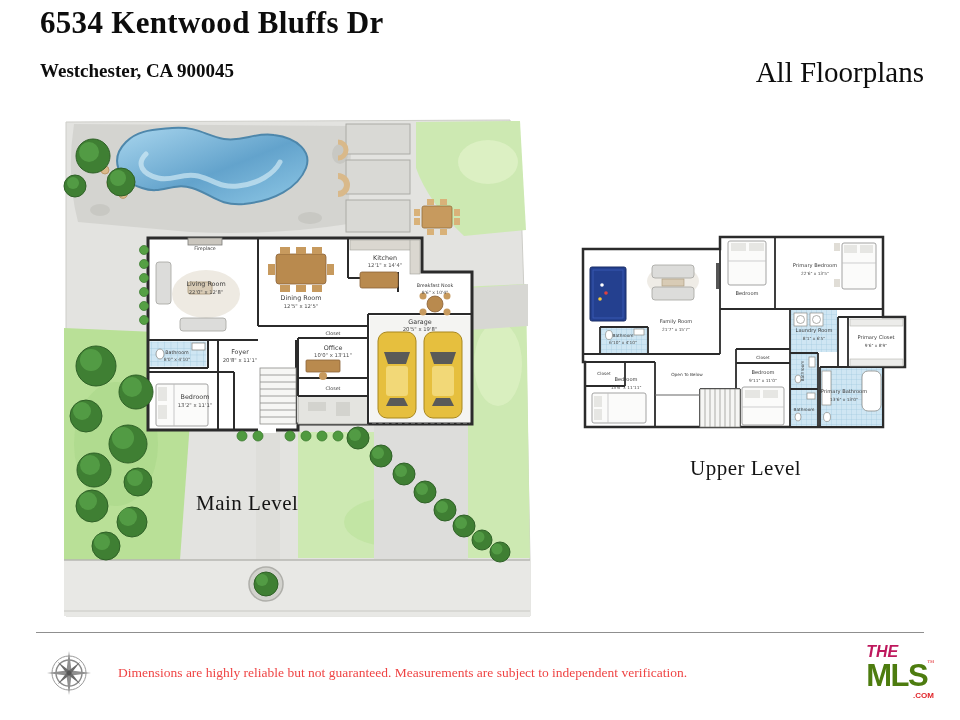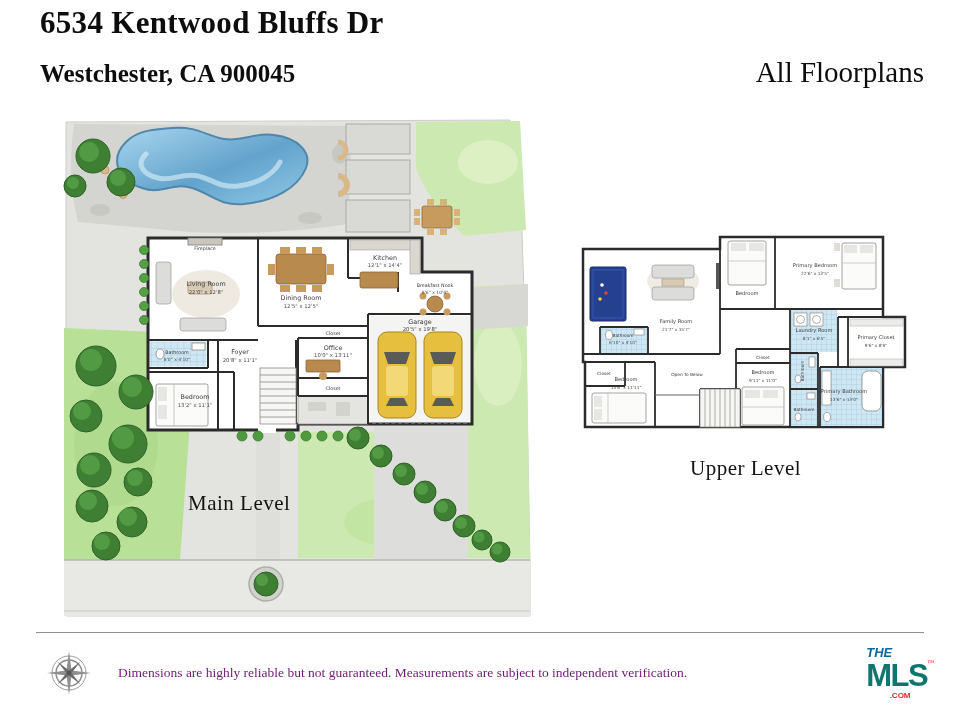--- a/index.html
+++ b/index.html
@@ -1,33 +1,33 @@
 <!DOCTYPE html>
 <html><head>
 <meta charset="utf-8">
 <style>
   html,body{margin:0;padding:0;}
   body{width:960px;height:720px;position:relative;background:#ffffff;font-family:"Liberation Serif",serif;overflow:hidden;}
   .abs{position:absolute;}
   #addr1{left:40px;top:5px;font-size:31px;font-weight:bold;color:#0d0d0d;letter-spacing:.3px;}
-  #addr2{left:40px;top:60px;font-size:25px;font-weight:bold;color:#0d0d0d;}
+  #addr2{left:40px;top:60px;font-size:19px;font-weight:bold;color:#0d0d0d;}
   #all-fp{right:36px;top:56px;font-size:29px;color:#0d0d0d;}
   .lvl{font-size:21px;color:#141414;letter-spacing:.5px;}
-  #main-lvl{left:188px;top:491px;}
+  #main-lvl{left:196px;top:491px;}
   #upper-lvl{left:690px;top:456px;text-align:right;}
   #main-plan{left:60px;top:114px;}
   #upper-plan{left:576px;top:229px;}
   #divider{left:36px;top:632px;width:888px;height:1px;background:#8f8f8f;}
   #compass{left:44px;top:648px;}
-  #disclaimer{left:118px;top:665px;font-size:13.5px;color:#701a75;text-align:center;}
+  #disclaimer{left:118px;top:665px;font-size:13.5px;color:#ef4444;text-align:center;}
   #mls{right:26px;top:644px;line-height:1;text-align:left;}
-  #mls .the{font-family:"Liberation Sans",sans-serif;font-style:italic;font-weight:bold;font-size:13px;color:#0369a1;display:inline-block;}
-  #mls .mls{font-family:"Liberation Sans",sans-serif;font-weight:bold;font-size:31px;color:#0f766e;letter-spacing:-1.5px;}
+  #mls .the{font-family:"Liberation Sans",sans-serif;font-style:italic;font-weight:bold;font-size:16px;color:#be185d;display:inline-block;}
+  #mls .mls{font-family:"Liberation Sans",sans-serif;font-weight:bold;font-size:31px;color:#4d7c0f;letter-spacing:-1.5px;}
   #mls .tm{font-size:7px;vertical-align:top;color:#e0252a;}
-  #mls .com{display:block;text-align:center;font-family:"Liberation Sans",sans-serif;font-weight:bold;font-size:8px;color:#e0252a;margin-top:1px;}
+  #mls .com{display:block;text-align:right;font-family:"Liberation Sans",sans-serif;font-weight:bold;font-size:8px;color:#e0252a;margin-top:1px;}
   svg text{font-family:"DejaVu Sans",sans-serif;fill:#3a3a3a;}
   .rlbl{font-size:6.4px;text-anchor:middle;}
   .rdim{font-size:5.3px;text-anchor:middle;fill:#4b4b4b;}
   .rsm{font-size:4.8px;text-anchor:middle;}
   .rdimsm{font-size:4.5px;text-anchor:middle;fill:#4b4b4b;}
   .ulbl{font-size:5.1px;text-anchor:middle;}
   .udim{font-size:4.3px;text-anchor:middle;fill:#4b4b4b;}
   .usm{font-size:4.3px;text-anchor:middle;}
 </style>
 </head>

